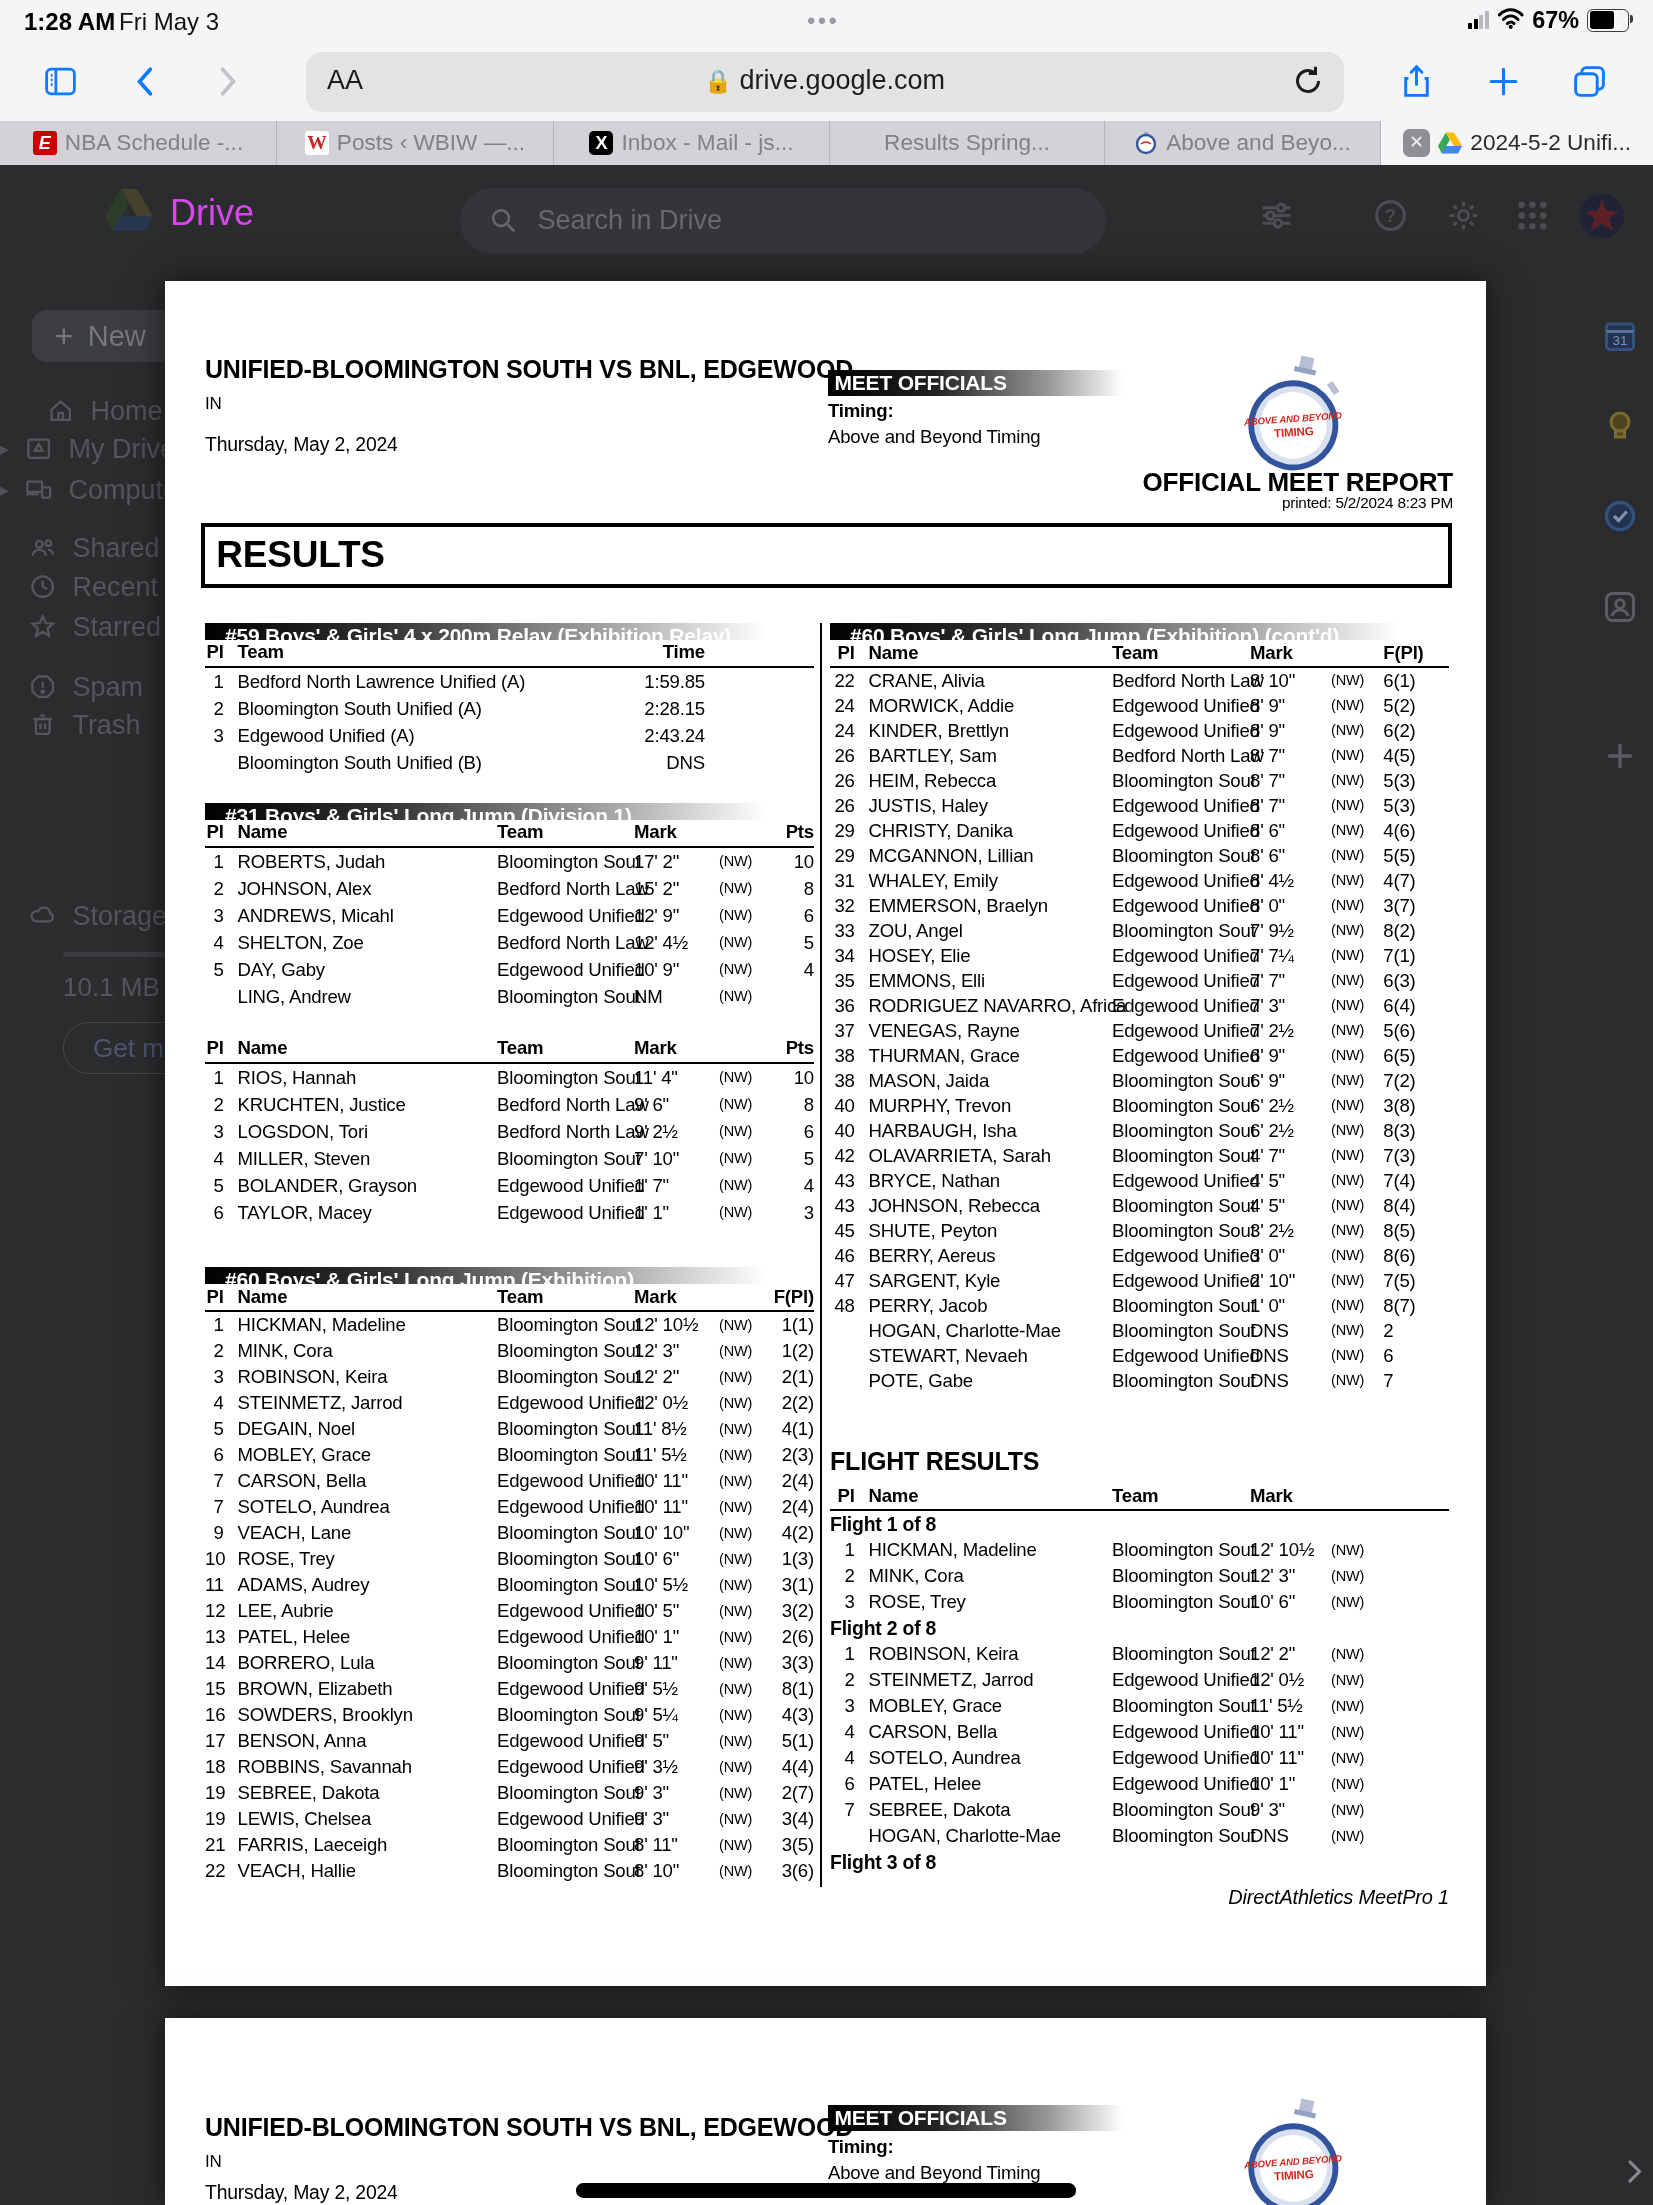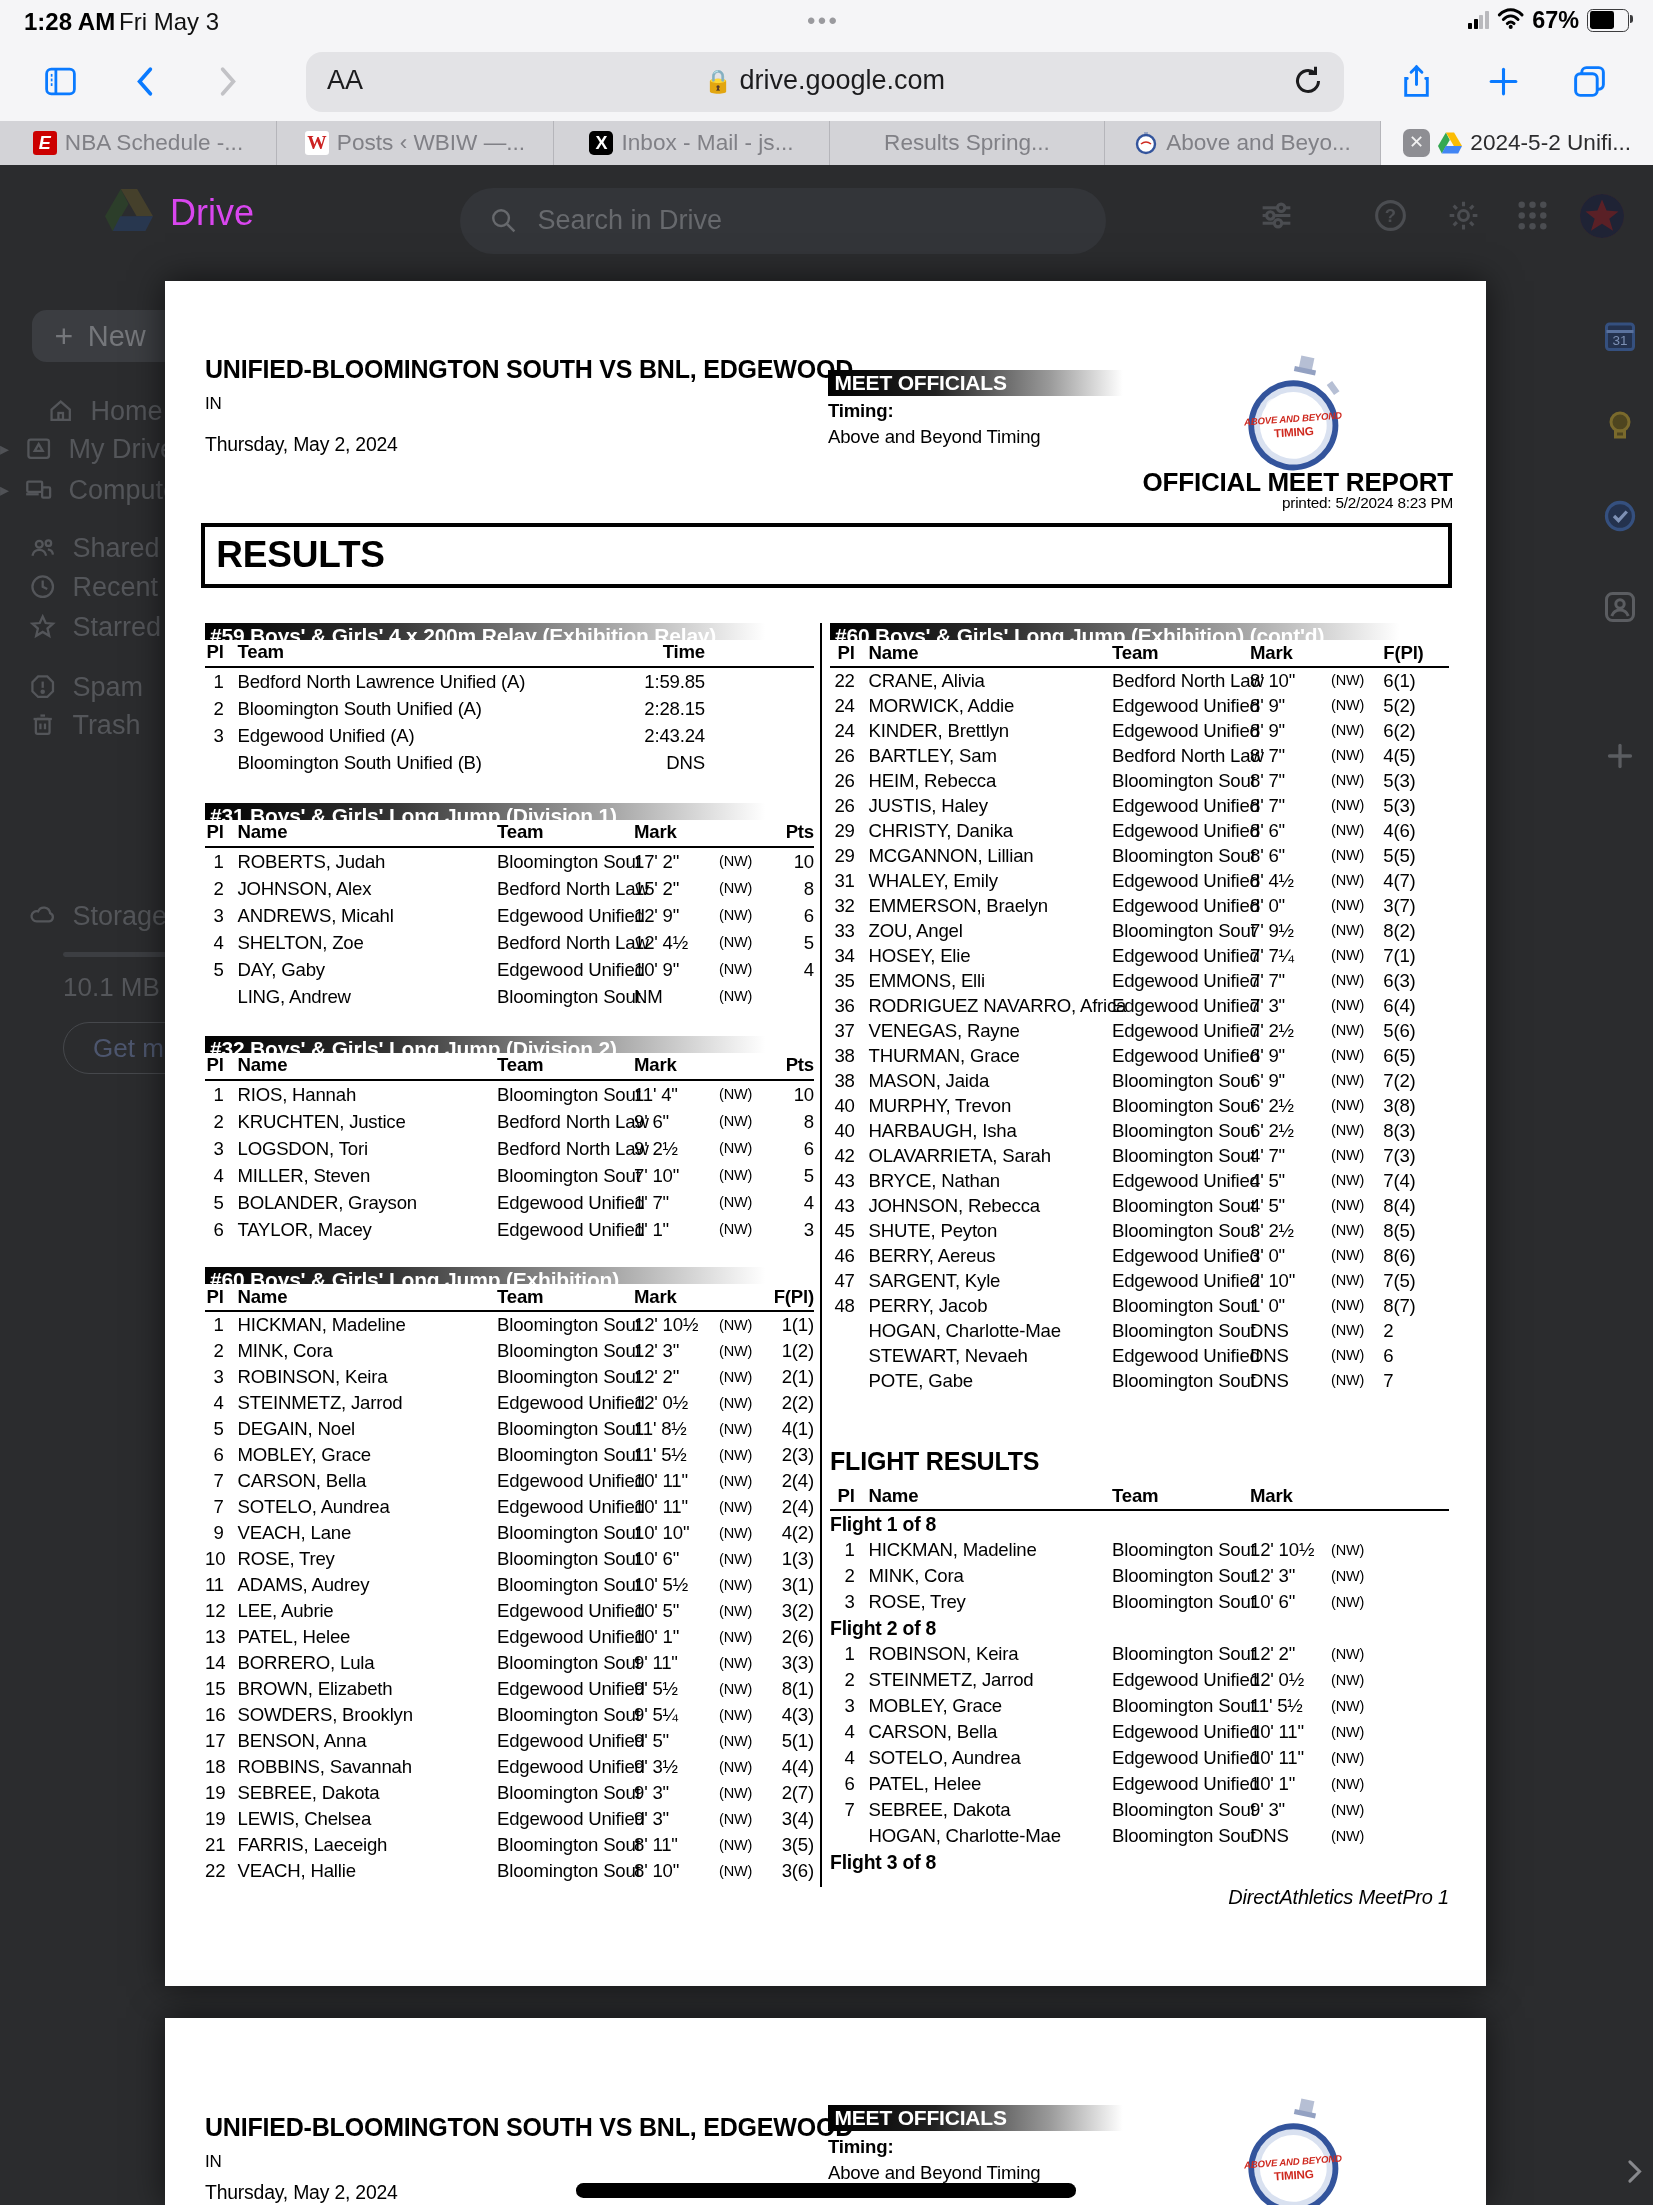--- a/index.html
+++ b/index.html
@@ -71,21 +71,21 @@
   .printed{position:absolute;left:888px;top:213px;width:400px;text-align:right;font-size:15.3px;}
   .results-box{position:absolute;left:36px;top:242px;width:1251px;height:65px;border:4.8px solid #000;box-sizing:border-box;}
   .results-box span{font-size:37px;font-weight:bold;line-height:55px;padding-left:11.3px;}
   
   .tbl{position:absolute;}
   .e59{left:40px;top:342px;width:609px;}
   .e31{left:40px;top:522px;width:609px;}
   .e32{left:40px;top:755px;width:609px;}
   .e60{left:40px;top:986px;width:609px;}
   .e60c{left:665px;top:342px;width:619px;}
-  .evbar{height:17px;background:linear-gradient(90deg,#000 0%,#333 30%,#aaa 68%,#fff 92%);color:#fff;font-size:21px;font-weight:bold;line-height:25px;padding-left:5px;box-sizing:border-box;white-space:nowrap;}
+  .evbar{height:17px;background:linear-gradient(90deg,#000 0%,#333 30%,#aaa 68%,#fff 92%);color:#fff;font-size:21px;font-weight:bold;line-height:25px;padding-left:20px;box-sizing:border-box;white-space:nowrap;}
   .trow{display:grid;height:27px;line-height:27px;}
   .trow .c{font-size:18.6px;white-space:nowrap;overflow:visible;}
   .trow .c:nth-child(1){text-align:right;padding-right:7.3px;}
   .trow .c:nth-child(2){padding-left:6.5px;}
   .thead{font-weight:bold;border-bottom:2.4px solid #000;height:26px;line-height:24px;}
   .thead .c{font-size:18.6px;font-weight:bold;}
   .t3 .trow{grid-template-columns:26px 266px 208px;}
   .t3 .trow .c:nth-child(3){text-align:right;}
   .t6 .trow{grid-template-columns:26px 266px 137px 85px 44px 51px;}
   .t6 .trow .c:nth-child(5){font-size:14.5px;}
@@ -491,21 +491,20 @@
         <div class="trow">
           <span class="c"></span>
           <span class="c">LING, Andrew</span>
           <span class="c">Bloomington Sout</span>
           <span class="c">NM</span>
           <span class="c">(NW)</span>
           <span class="c"></span>
         </div>
       </div>
     <div class="tbl t6 e32">
-        <div class="evbar">#32 Boys' &amp; Girls' Long Jump (Division 2)</div>
         <div class="trow thead">
           <span class="c">Pl</span>
           <span class="c">Name</span>
           <span class="c">Team</span>
           <span class="c">Mark</span>
           <span class="c"></span>
           <span class="c">Pts</span>
         </div>
         <div class="trow">
           <span class="c">1</span>

